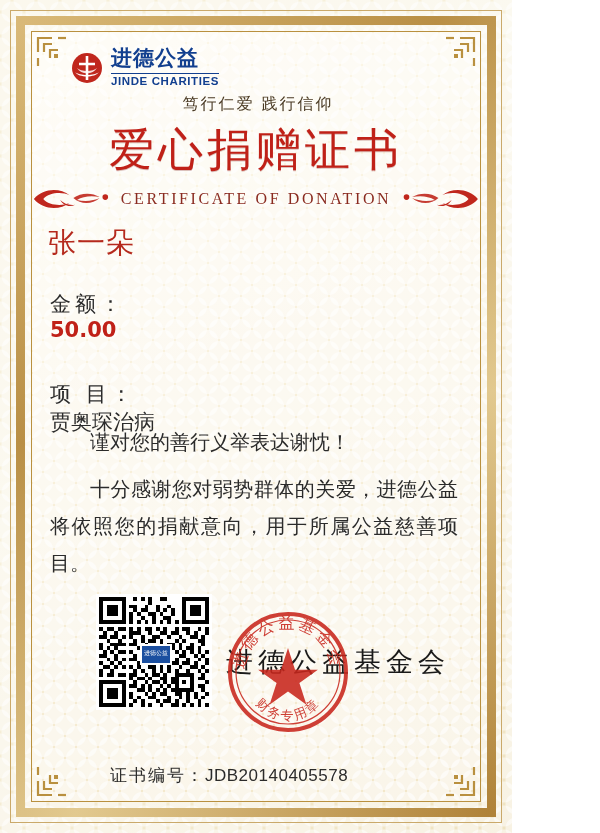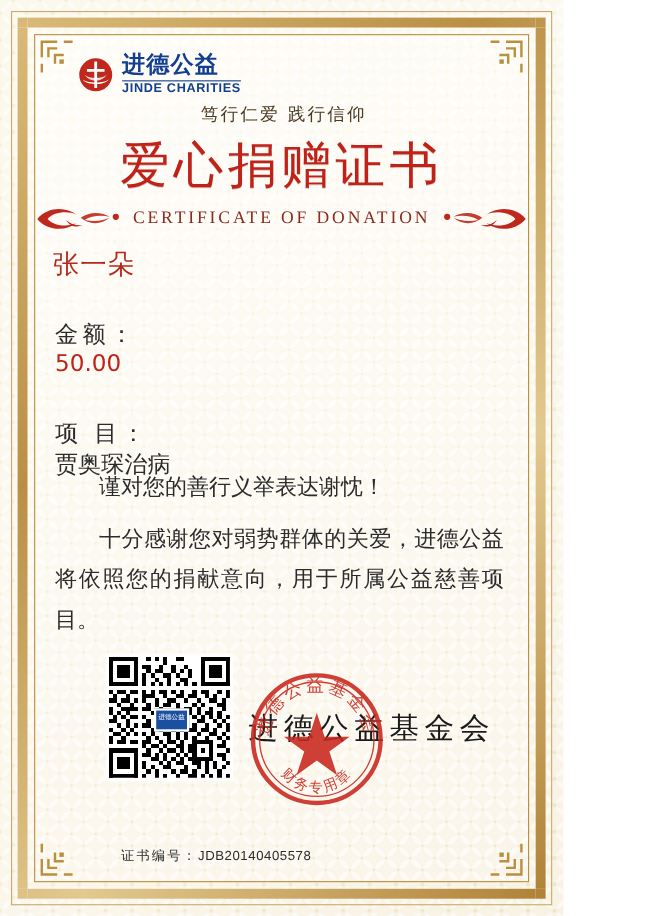--- a/index.html
+++ b/index.html
@@ -148,21 +148,21 @@
     letter-spacing: 2.6px;
     white-space: nowrap;
   }
   .flourish { width: 86px; height: 30px; }
   .flourish.right { transform: scaleX(-1); }
 
   .recipient {
     position: absolute;
     top: 192px;
     left: 16px;
-    font-size: 24px;
+    font-size: 28px;
     color: #b52a1e;
     font-family: "DejaVu Sans", sans-serif;
     letter-spacing: 1px;
   }
 
   .fields {
     position: absolute;
     top: 258px;
     left: 16px;
     right: 16px;
@@ -178,21 +178,21 @@
   }
   .field-label {
     letter-spacing: 4px;
     color: #2b2b2b;
     white-space: nowrap;
   }
   .field-value {
     margin-left: 2px;
     color: #2b2b2b;
   }
-  .field-value.amount { color: #c02118; }
+  .field-value.amount { color: #c02118; font-weight: bold; }
 
   .body-text {
     position: absolute;
     top: 392px;
     left: 18px;
     right: 22px;
     font-size: 20px;
     line-height: 1.85;
     color: #2b2b2b;
     font-family: "DejaVu Sans", sans-serif;
@@ -251,21 +251,21 @@
     top: 0px;
     width: 128px;
     height: 128px;
     opacity: 0.88;
   }
 
   .cert-no {
     position: absolute;
     left: 78px;
     bottom: 14px;
-    font-size: 12px;
+    font-size: 17px;
     color: #2b2b2b;
     font-family: "DejaVu Sans", sans-serif;
     letter-spacing: 1px;
   }
   .cert-no .label { letter-spacing: 2px; }
   .cert-no .value { font-family: "Liberation Sans", sans-serif; letter-spacing: 0.5px; }
 </style>
 </head>
 <body>
 

